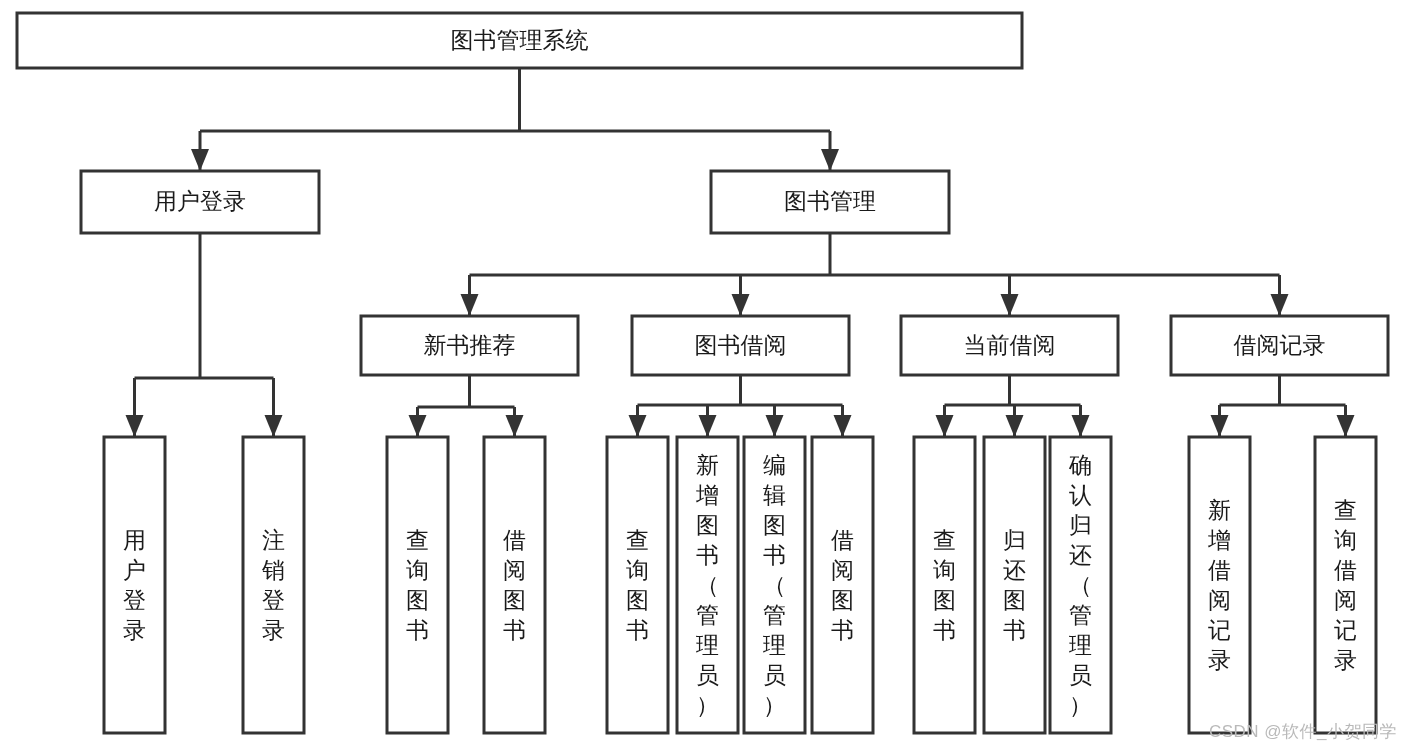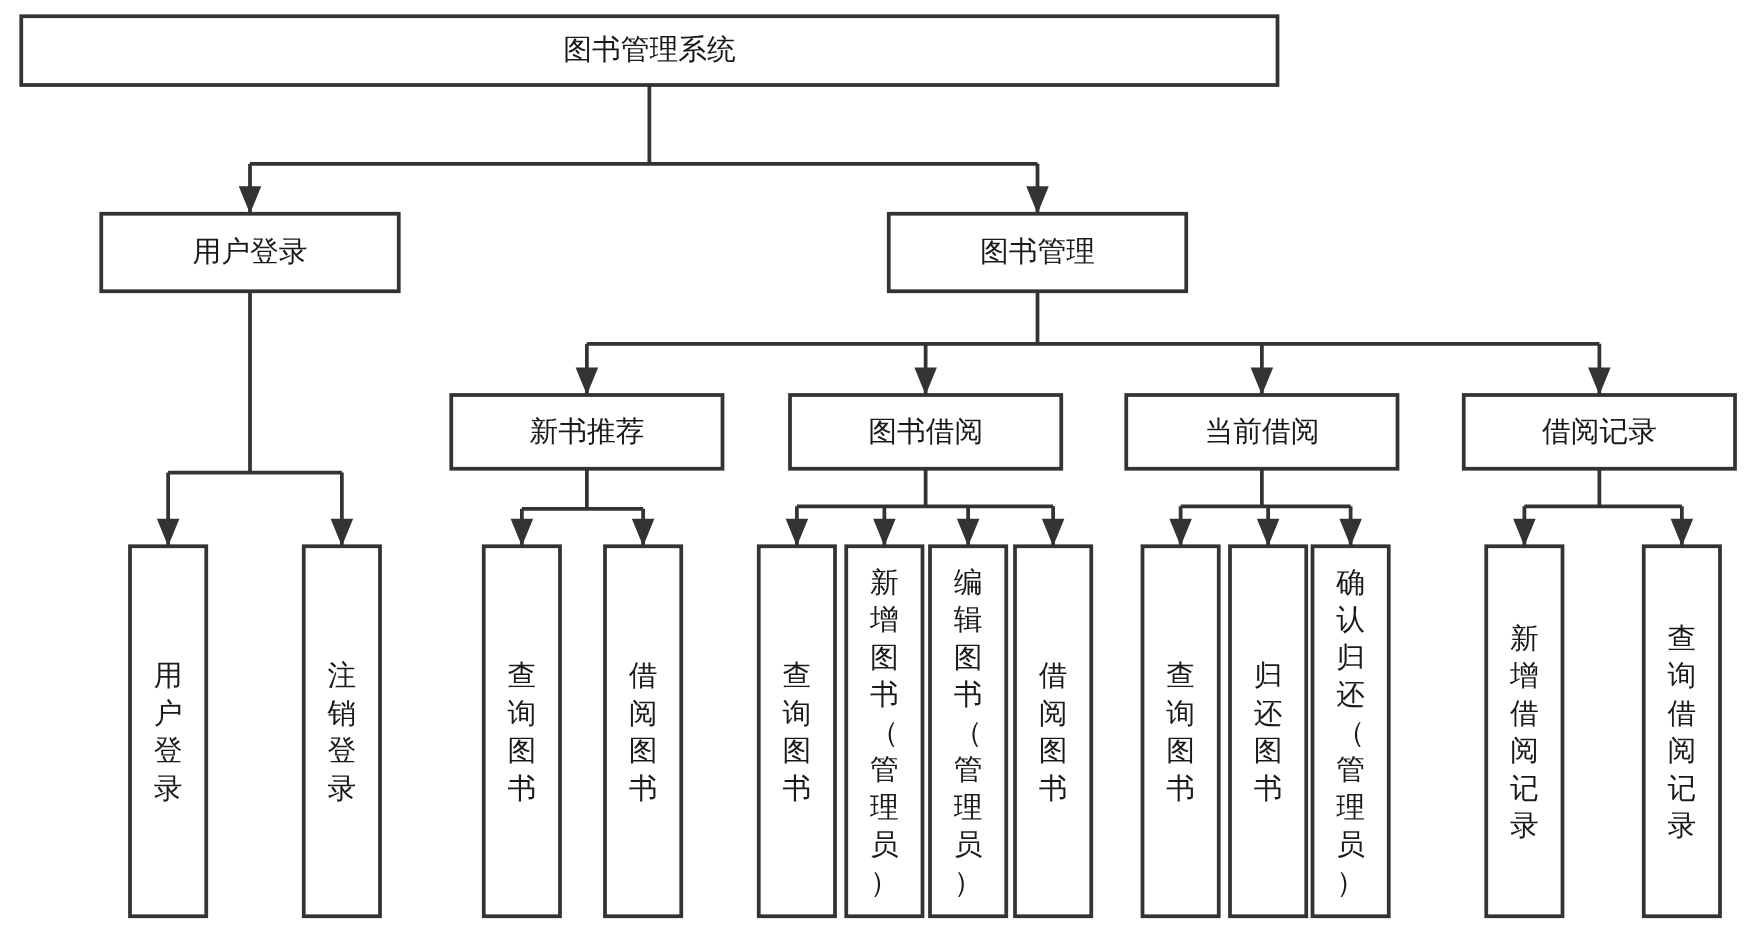--- a/index.html
+++ b/index.html
@@ -199,13 +199,14 @@
         <g>
           <rect x="1189" y="437" width="61" height="296" class="node-rect"></rect>
           <text x="1219.5" y="518.4" class="node-label-v"><tspan x="1219.5" dy="0">新</tspan><tspan x="1219.5" dy="30">增</tspan><tspan x="1219.5" dy="30">借</tspan><tspan x="1219.5" dy="30">阅</tspan><tspan x="1219.5" dy="30">记</tspan><tspan x="1219.5" dy="30">录</tspan></text>
         </g>
         <g>
           <rect x="1315" y="437" width="61" height="296" class="node-rect"></rect>
           <text x="1345.5" y="518.4" class="node-label-v"><tspan x="1345.5" dy="0">查</tspan><tspan x="1345.5" dy="30">询</tspan><tspan x="1345.5" dy="30">借</tspan><tspan x="1345.5" dy="30">阅</tspan><tspan x="1345.5" dy="30">记</tspan><tspan x="1345.5" dy="30">录</tspan></text>
         </g>
       </g>
   </svg>
+  <div class="watermark">CSDN @软件_小贺同学</div>
 </div>
 
 </body></html>

